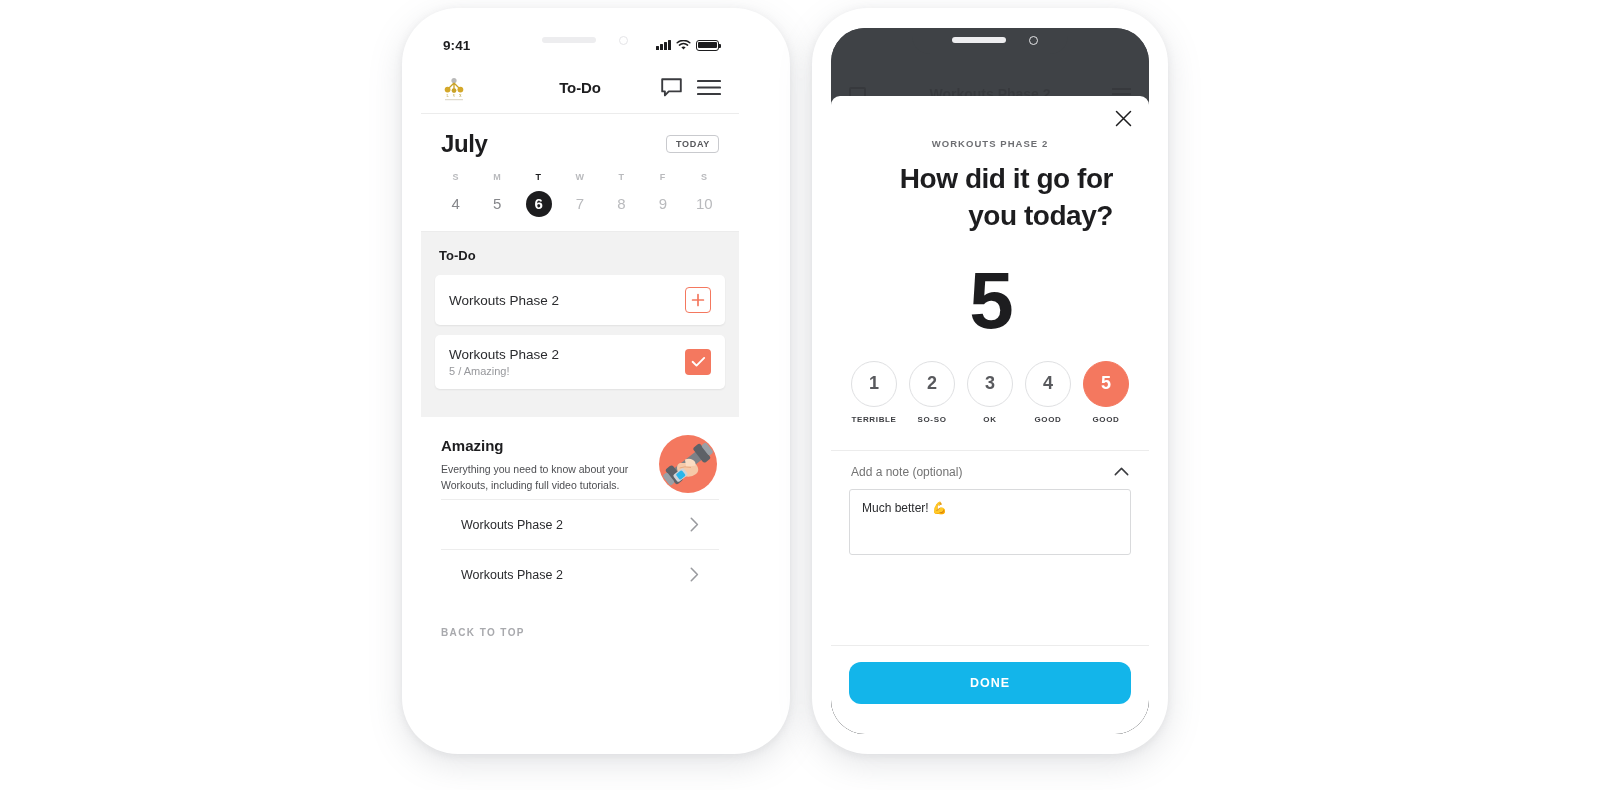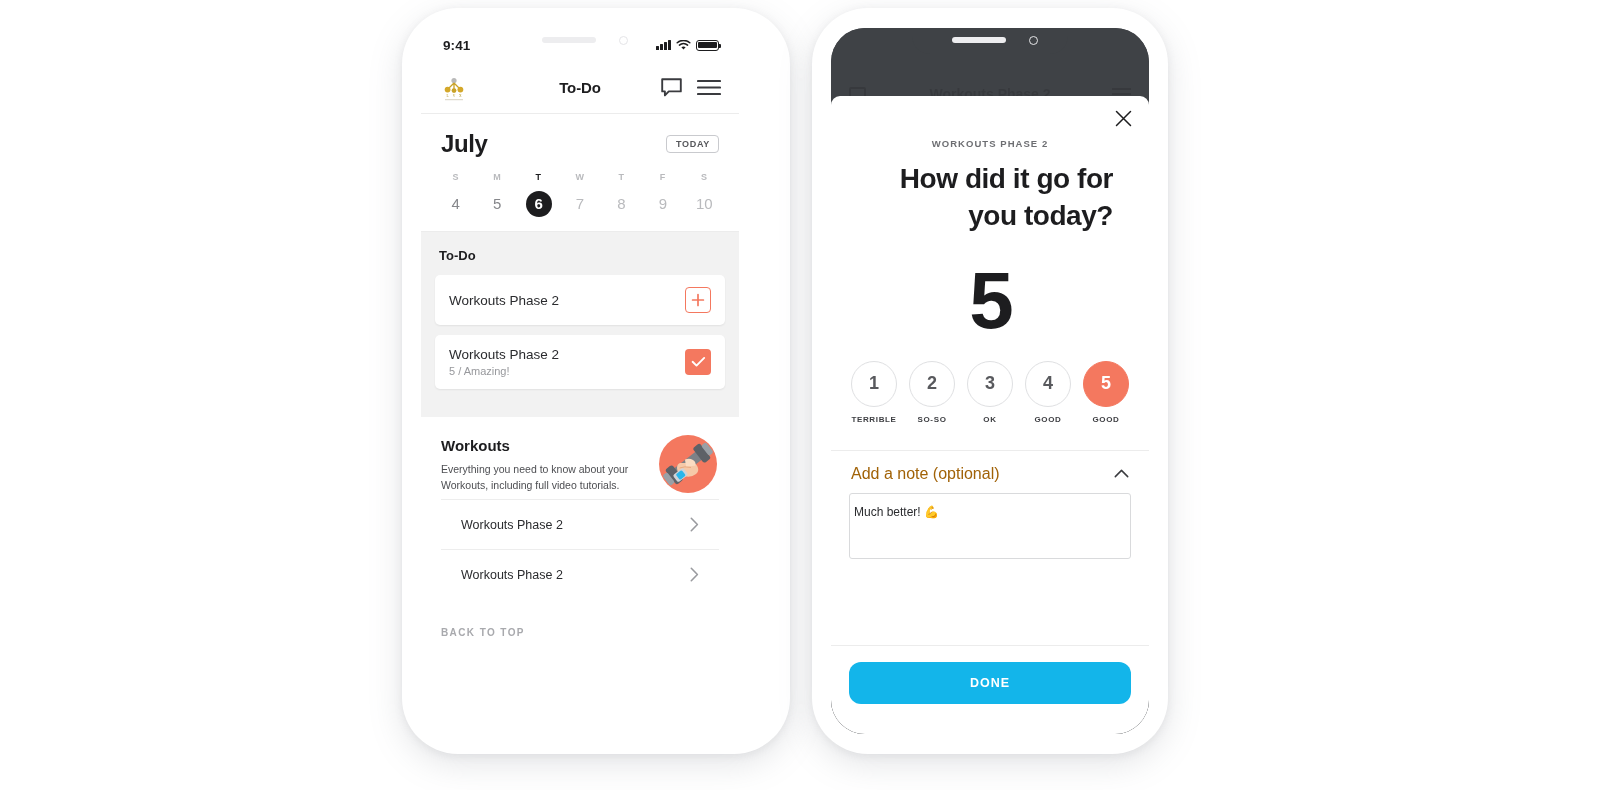--- a/index.html
+++ b/index.html
@@ -226,24 +226,24 @@
   .rating-label {
     margin-top: 8px; font-size: 8px; font-weight: 700;
     letter-spacing: .65px; color: #3d3e42;
   }
 
   .note-section { margin-top: 26px; border-top: 1px solid #ececec; padding: 0 18px; }
   .note-head {
     display: flex; align-items: center; justify-content: space-between;
     padding: 14px 2px 10px; cursor: pointer;
   }
-  .note-head span { font-size: 16px; color: #a16207; }
+  .note-head span { font-size: 12px; color: #737373; }
   .note-box {
     border: 1px solid #d9dadc; border-radius: 3px;
-    min-height: 66px; padding: 11px 4px;
+    min-height: 66px; padding: 11px 12px;
     font-size: 12px; color: #2a2b2e;
   }
   .sheet-footer {
     margin-top: auto; border-top: 1px solid #ececec;
     padding: 16px 18px 30px;
   }
   .done-btn {
     display: block; width: 100%; border: none;
     background: #13b5ea; color: #ffffff;
     font-family: "Liberation Sans", sans-serif;
@@ -371,21 +371,21 @@
             <svg width="15" height="12" viewBox="0 0 15 12">
               <path d="M1.6 5.8 L5.5 9.6 L13.2 1.9" stroke="#ffffff" stroke-width="1.9" fill="none" stroke-linecap="round" stroke-linejoin="round"></path>
             </svg>
           </div>
         </div>
       </div>
 
       <div class="workouts-block">
         <div class="wb-head">
           <div>
-            <div class="wb-title">Workouts</div>
+            <div class="wb-title">Amazing</div>
             <div class="wb-desc">Everything you need to know about your Workouts, including full video tutorials.</div>
           </div>
           <div class="wb-illo">
             <svg width="62" height="62" viewBox="0 0 62 62">
               <circle cx="31" cy="31" r="29" fill="#f4785f"></circle>
               <g transform="rotate(-38 31 31)">
                 <rect x="6" y="26" width="50" height="10" rx="3" fill="#7d8187"></rect>
                 <rect x="9" y="21.5" width="9" height="19" rx="2.6" fill="#5d6167"></rect>
                 <rect x="3.5" y="24.5" width="6" height="13" rx="2" fill="#9aa0a6"></rect>
                 <rect x="44" y="21.5" width="9" height="19" rx="2.6" fill="#5d6167"></rect>

